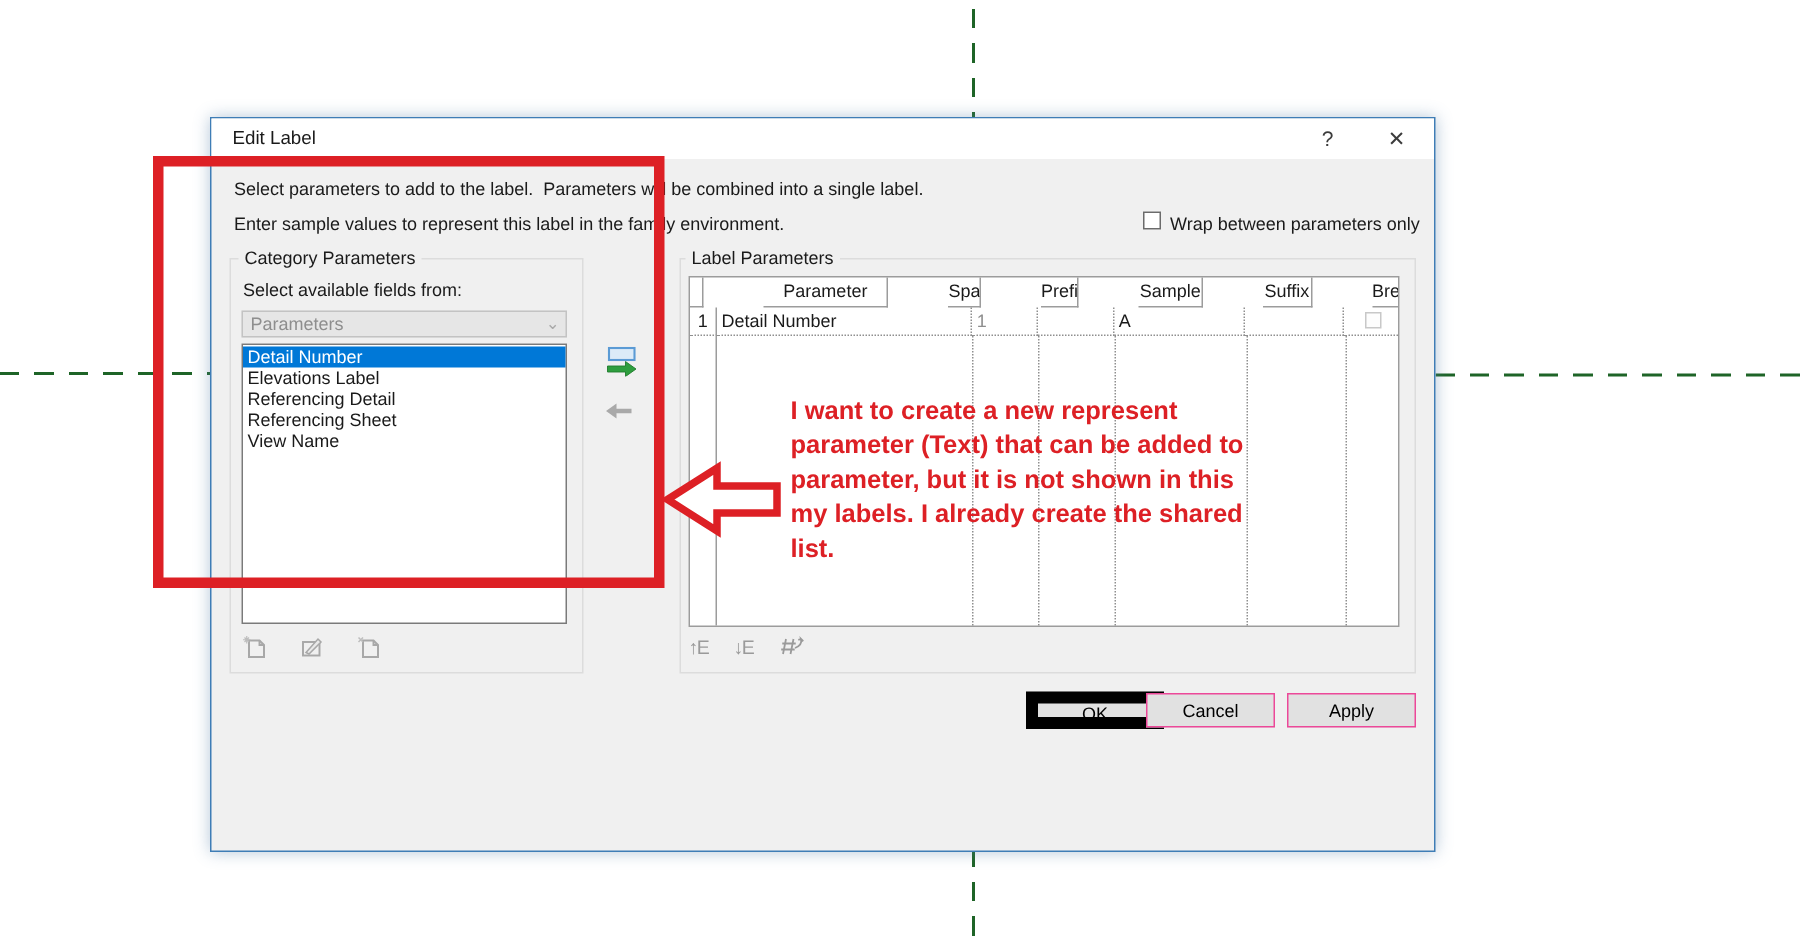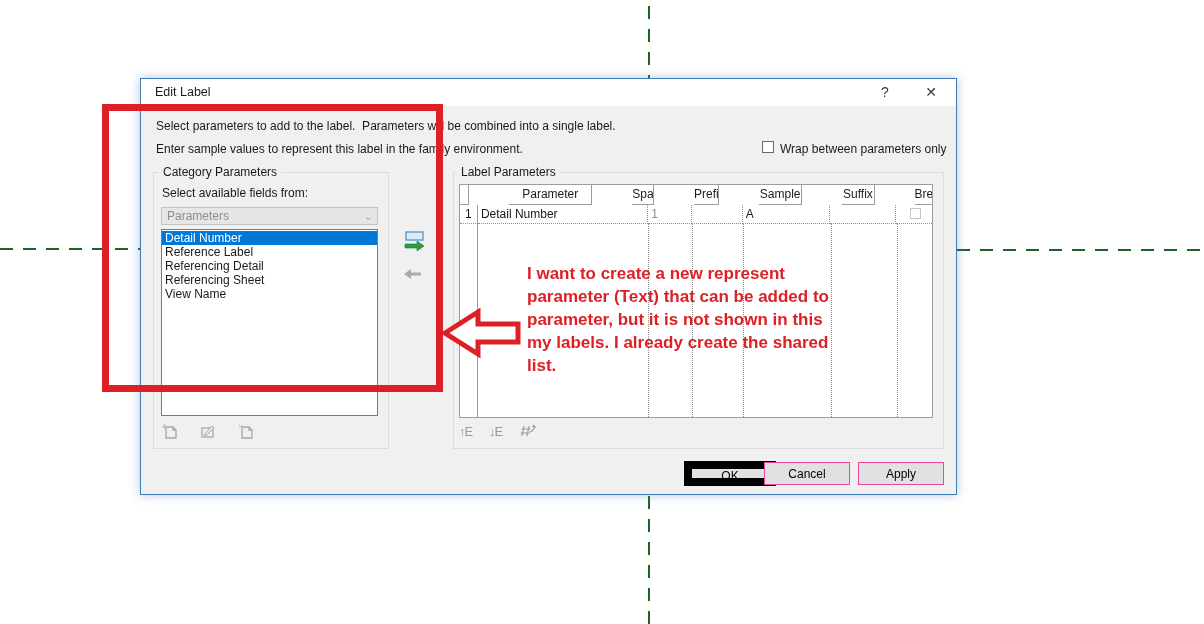--- a/index.html
+++ b/index.html
@@ -11,21 +11,21 @@
     font-size:12px; color:#1a1a1a;
   }
   .abs { position:absolute; }
 
   
   .v-dash { width:2px; background:repeating-linear-gradient(to bottom,#1e6427 0 13px,transparent 13px 23px); }
   .h-dash { height:2px; background:repeating-linear-gradient(to right,#1e6427 0 13px,transparent 13px 23px); }
 
   
   .dialog {
-    left:140px; top:78px; width:817px; height:417px;
+    left:140px; top:78px; width:817px; height:490px;
     background:#f0f0f0; border:1px solid #3e7db6;
     box-shadow:0 0 10px rgba(90,130,170,.45);
   }
   .titlebar { left:0; top:0; width:100%; height:27px; background:#ffffff; }
   .title-text { left:14px; top:0; line-height:27px; font-size:12.5px; }
   .cap-btn { top:0; width:32px; height:27px; text-align:center; line-height:27px; font-size:14px; color:#3c3c3c; cursor:default; }
 
   .intro { left:15px; white-space:pre; }
 
   .cbx { width:12px; height:12px; background:#ffffff; border:1px solid #6b6b6b; }
@@ -94,21 +94,21 @@
 
   <div class="abs" style="left:21px; top:107px;">Select available fields from:</div>
 
   <div class="abs combo" style="left:20px; top:128px; width:217px; height:18px;">
     <span>Parameters</span>
     <span class="chev">⌄</span>
   </div>
 
   <div class="abs listbox" style="left:20px; top:150px; width:217px; height:187px;">
     <div class="list-item sel">Detail Number</div>
-    <div class="list-item">Reference Label</div>
+    <div class="list-item">Elevations Label</div>
     <div class="list-item">Referencing Detail</div>
     <div class="list-item">Referencing Sheet</div>
     <div class="list-item">View Name</div>
   </div>
 
   <div class="abs" style="left:20px; top:344px; width:18px; height:18px;">
     <svg width="18" height="18" viewBox="0 0 18 18">
       <path d="M5 4 h7 l3 3 v8 h-10 z" fill="none" stroke="#a8a8a8" stroke-width="1.3"></path>
       <path d="M12 4 v3 h3" fill="none" stroke="#a8a8a8" stroke-width="1.3"></path>
       <path d="M2 2 l3 3 M5 2 l-3 3 M3.5 1 v5 M1 3.5 h5" stroke="#bdbdbd" stroke-width="0.8"></path>

